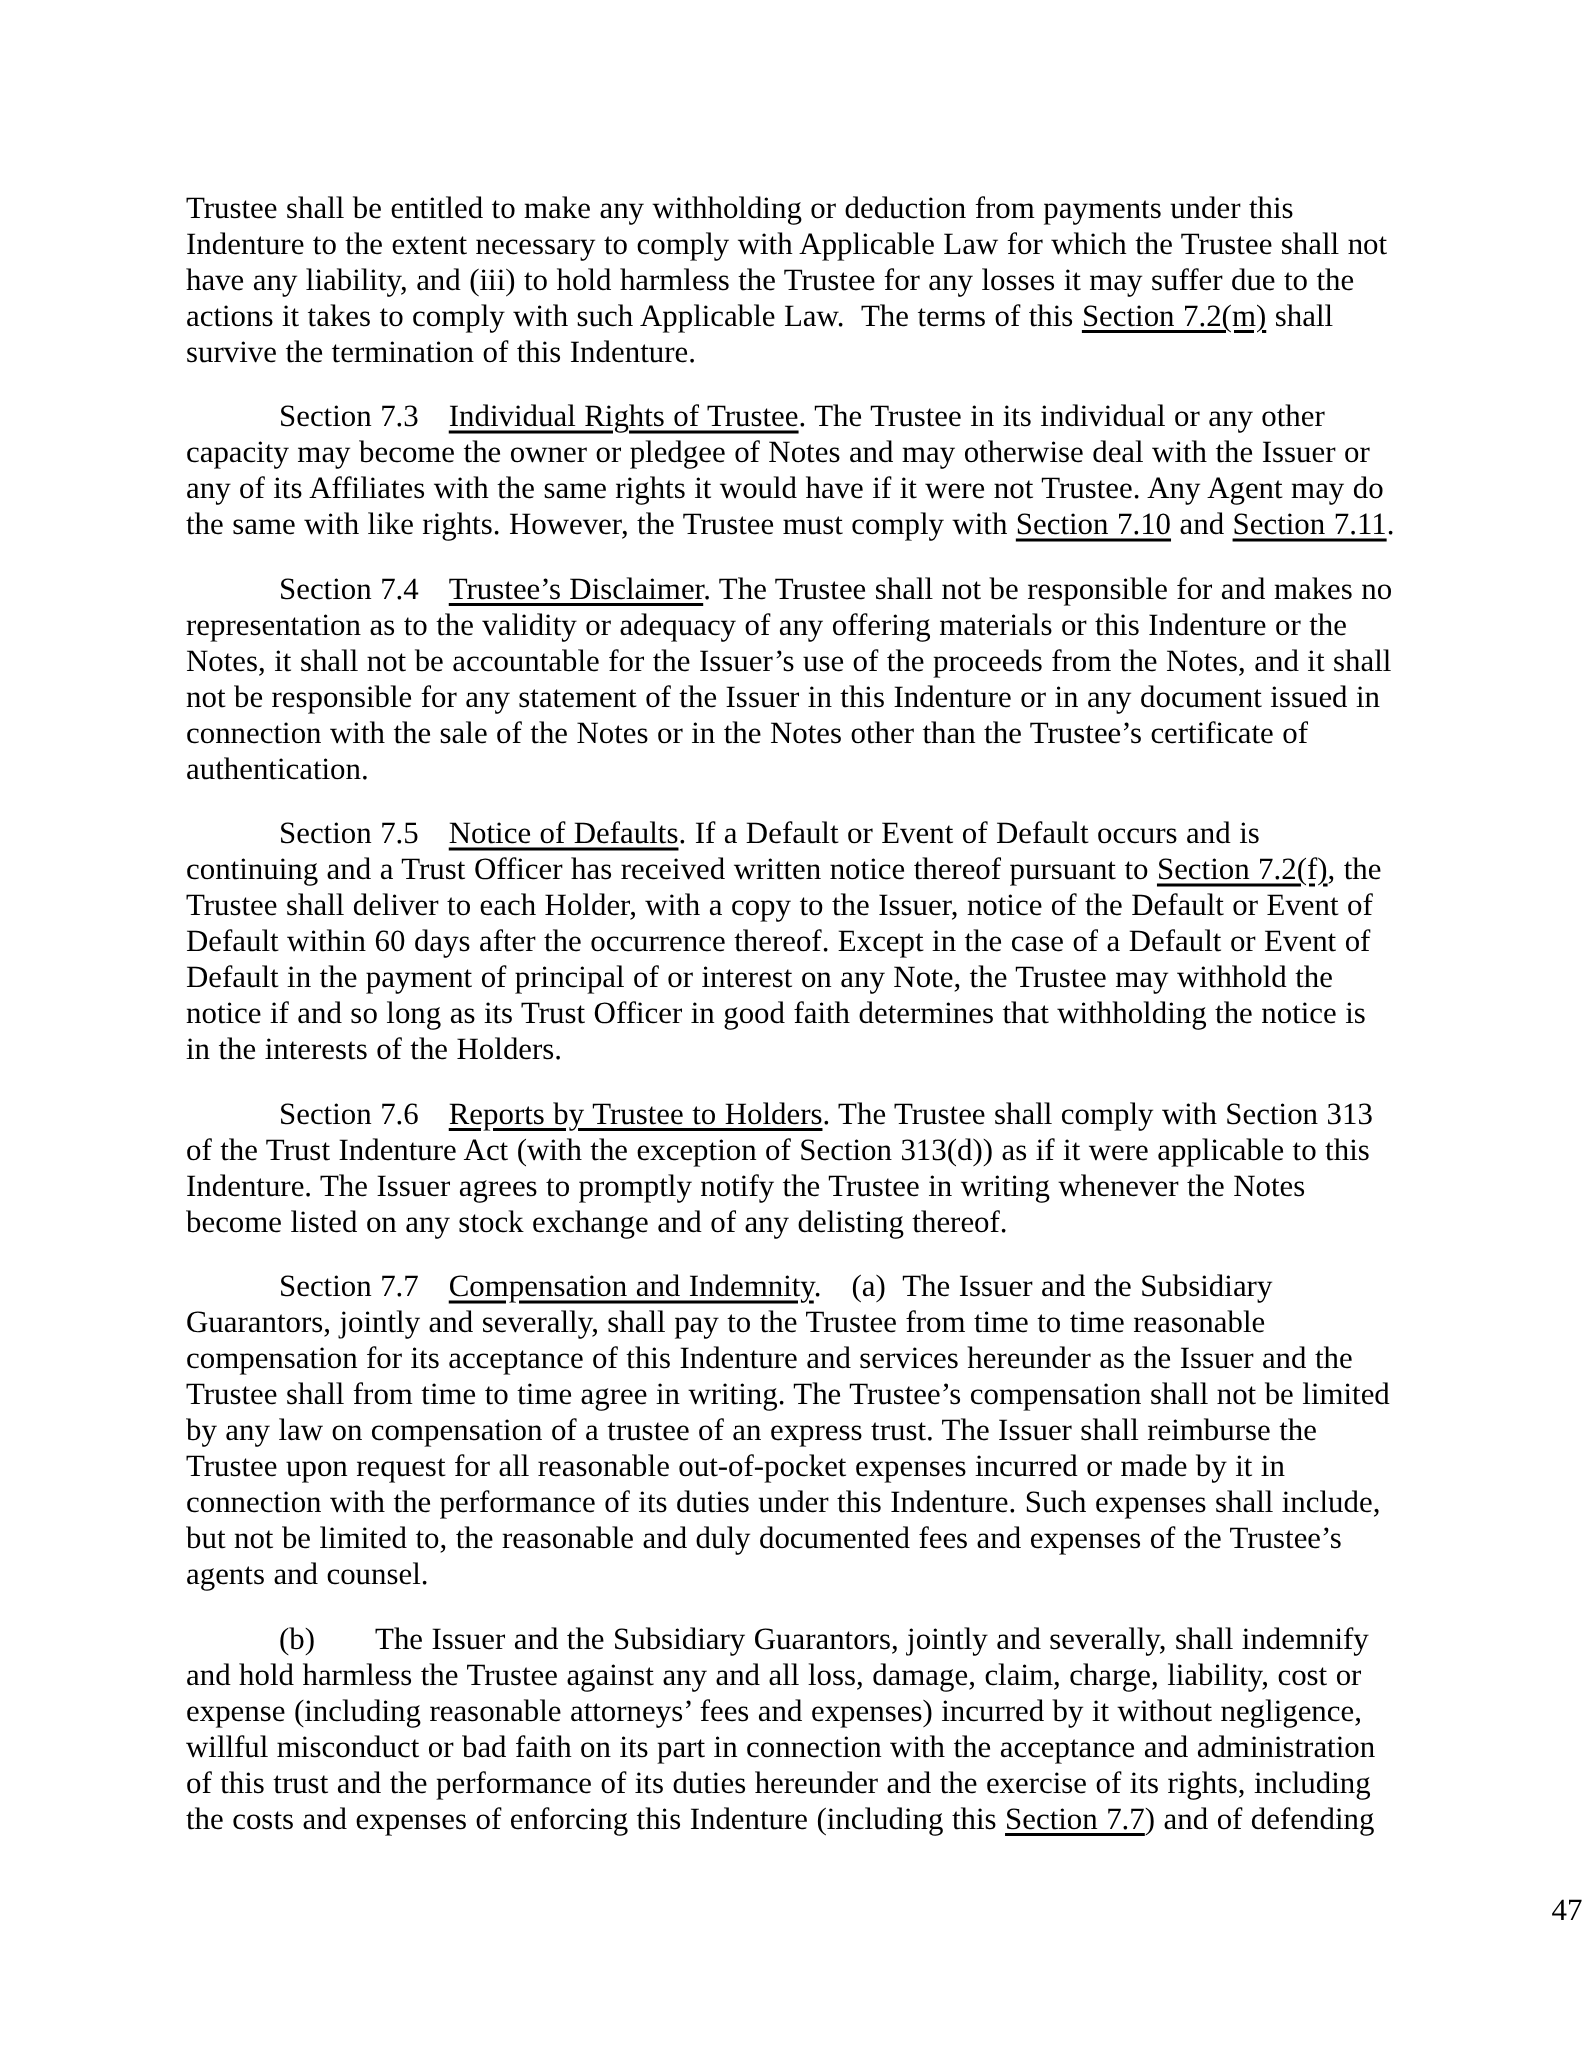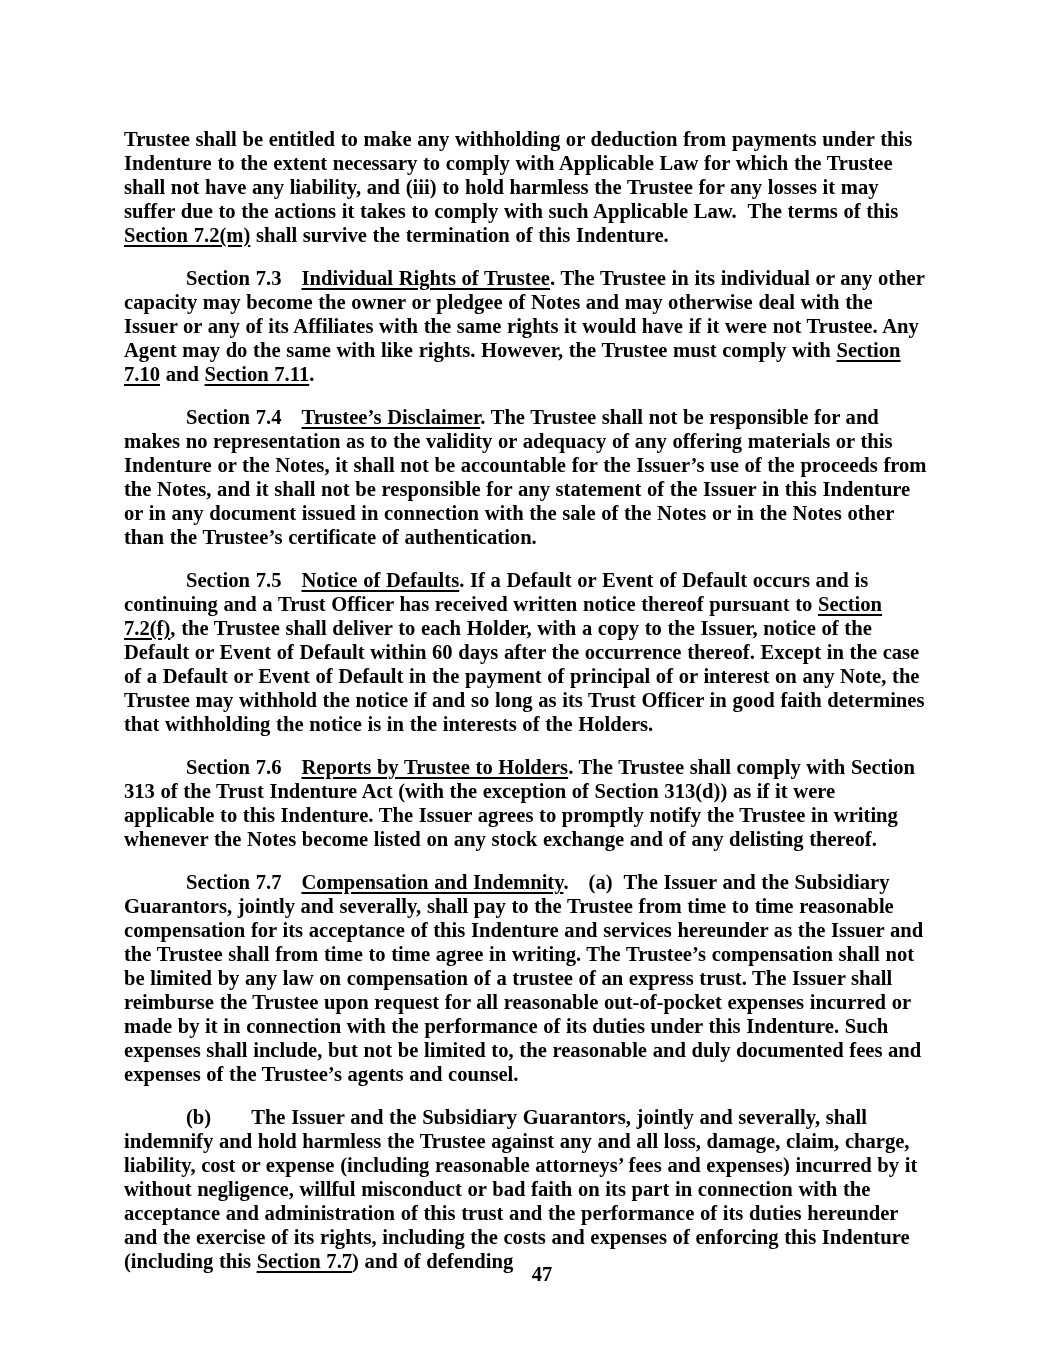--- a/index.html
+++ b/index.html
@@ -8,21 +8,20 @@
     background: #ffffff;
   }
   .page {
     position: relative;
     width: 1055px;
     height: 1365px;
     background: #ffffff;
     color: #000000;
     font-family: "Liberation Serif", "DejaVu Serif", serif;
     overflow: hidden;
-    font-weight: bold;
   }
   .content {
     position: absolute;
     left: 124px;
     top: 127px;
     width: 807px;
   }
   p.para {
     margin: 0 0 19px 0;
     font-size: 20.6px;
@@ -40,21 +39,21 @@
   }
   span.tab {
     display: inline-block;
     width: 20px;
   }
   .page-footer {
     position: absolute;
     left: 0;
     right: 0;
     top: 1262px;
-    text-align: center;
+    text-align: right;
     padding-left: 29px;
   }
   .page-number {
     font-size: 20.6px;
     line-height: 24px;
   }
 </style>
 </head>
 <body>
 

